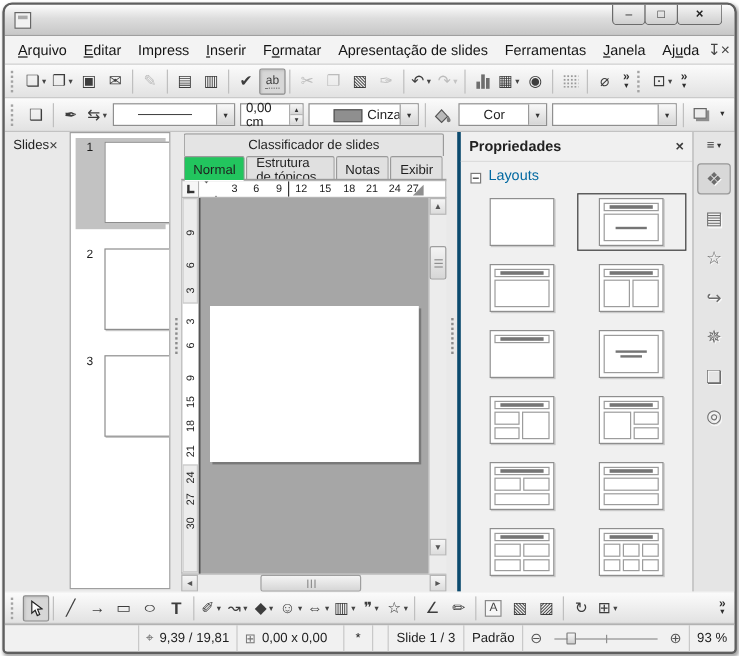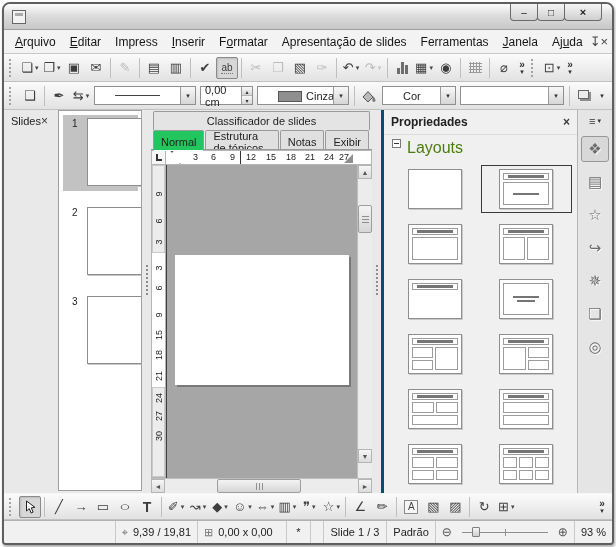--- a/index.html
+++ b/index.html
@@ -94,21 +94,21 @@
 .vthumb{position:absolute;top:26px;left:0;width:100%;height:28px;background:linear-gradient(#f4f4f4,#d6d6d6);border:1px solid #9e9e9e;border-radius:2px;display:flex;flex-direction:column;align-items:center;justify-content:center;gap:2px}
 .vthumb i{width:7px;height:1px;background:#8f8f8f}
 .vcorner{height:15px;flex:none;background:#ececec}
 .hscroll{height:15px;display:flex;background:#ececec;border-top:1px solid #bdbdbd;flex:none}
 .htrack{flex:1;position:relative}
 .hthumb{position:absolute;left:52px;top:0;width:84px;height:100%;background:linear-gradient(#f4f4f4,#d6d6d6);border:1px solid #9e9e9e;border-radius:2px;display:flex;align-items:center;justify-content:center;gap:2px}
 .hthumb i{width:1px;height:7px;background:#8f8f8f}
 
 .props{width:196px;display:flex;flex-direction:column;background:#f0f0f0;border-left:3px solid #0c4a6e;flex:none}
 .props .phead{height:25px;font-size:12px;font-weight:bold;border-bottom:1px solid #dcdcdc}
-.layouts-label{display:flex;align-items:flex-start;gap:6px;padding:4px 8px 2px;font-size:16px;color:#4d7c0f}
+.layouts-label{display:flex;align-items:flex-end;gap:6px;padding:4px 8px 2px;font-size:12px;color:#0369a1}
 .expander{width:9px;height:9px;border:1px solid #7a7a7a;background:#fff;position:relative;flex:none}
 .expander::after{content:"";position:absolute;left:1px;right:1px;top:3px;height:1px;background:#333}
 .lgrid{flex:1;display:grid;grid-template-columns:1fr 1fr;align-content:start;row-gap:7px;padding:6px 5px}
 .lcell{height:48px;display:flex;align-items:center;justify-content:center;border:1px solid transparent}
 .lcell.on{border-color:#3a3a3a}
 .lt{width:54px;height:40px;background:#fff;border:1px solid #8e8e8e;box-shadow:1px 1px 0 #c9c9c9;padding:3px;display:flex;flex-direction:column;gap:2px}
 .lt .t{height:7px;border:1px solid #9c9c9c;display:flex;align-items:center;justify-content:center;flex:none}
 .lt .t i{display:block;width:82%;height:3px;background:#757575}
 .lt .c{flex:1;border:1px solid #9c9c9c;display:flex;flex-direction:column;align-items:center;justify-content:center;gap:2px}
 .lt .row{flex:1;display:flex;gap:2px;min-height:0}

